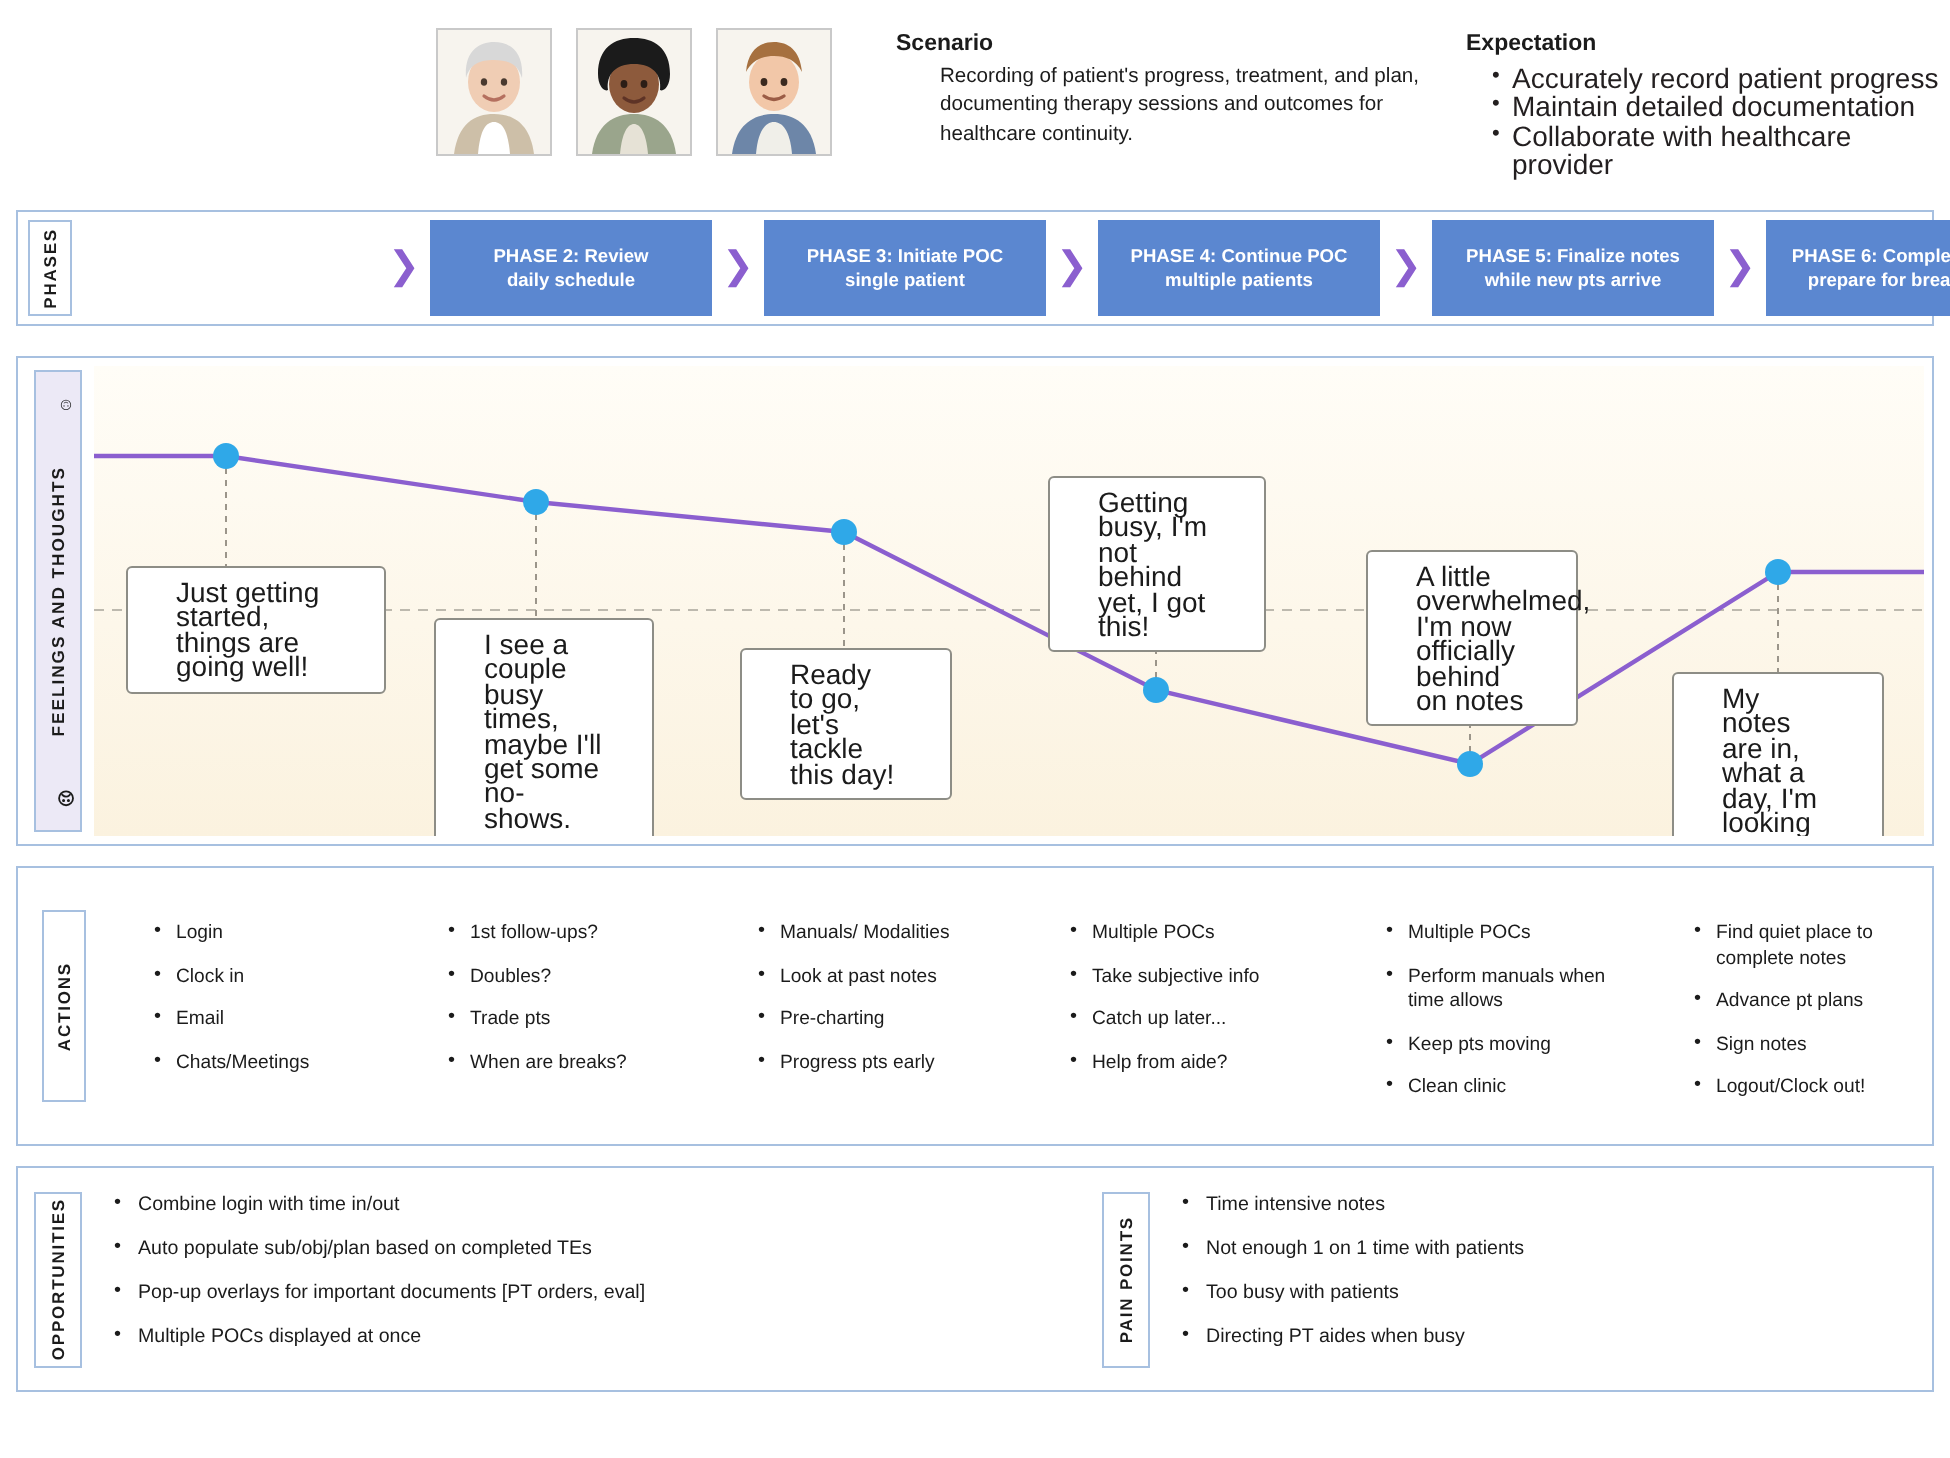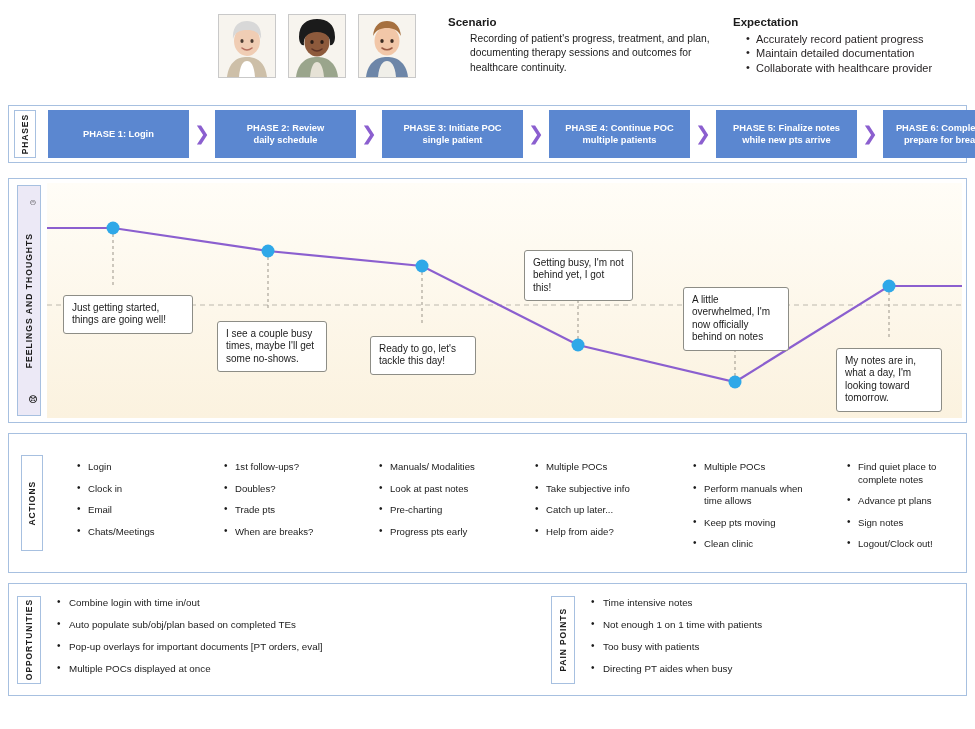--- a/index.html
+++ b/index.html
@@ -21,21 +21,21 @@
   }
   #avatar-1{left:218px;} #avatar-2{left:288px;} #avatar-3{left:358px;}
   .av-svg{display:block;width:100%;height:100%;}
 
   .hcol{position:absolute;top:16px;}
   #scenario-col{left:448px;width:270px;}
   #expectation-col{left:733px;width:240px;}
   .hcol-title{font-size:11.5px;font-weight:700;color:#1b1b1b;margin-bottom:4px;}
   .hcol-body{font-size:10.3px;line-height:14.3px;color:#1b1b1b;padding-left:22px;}
   .hcol ul{margin:0;padding:0 0 0 13px;list-style:none;}
-  .hcol li{font-size:11px;line-height:14.3px;position:relative;padding-left:10px;}
+  .hcol li{font-size:14px;line-height:14.3px;position:relative;padding-left:10px;}
   .hcol li::before{content:"\2022";position:absolute;left:0;top:-1px;font-size:11px;}
 
   
   .panel{position:absolute;background:#fff;border:1px solid #a7c0e0;box-sizing:border-box;}
   #phases-panel{left:8px;top:105px;width:959px;height:58px;}
   #chart-panel{left:8px;top:178px;width:959px;height:245px;}
   #actions-panel{left:8px;top:433px;width:959px;height:140px;}
   #bottom-panel{left:8px;top:583px;width:959px;height:113px;}
 
   
@@ -71,21 +71,21 @@
 
   
   #chart-area{
     position:absolute;left:47px;top:183px;width:915px;height:235px;
     background:linear-gradient(180deg,#fffdf7 0%,#fdf7ea 55%,#fbf2df 100%);
     overflow:hidden;
   }
   #chart-svg{position:absolute;left:0;top:0;}
   .callout{
     position:absolute;background:#fff;border:1px solid #8d8d86;border-radius:3px;
-    font-size:10px;line-height:12.4px;color:#1b1b1b;padding:6px 8px;box-sizing:border-box;margin-top:12px;
+    font-size:14px;line-height:12.4px;color:#1b1b1b;padding:6px 24px;box-sizing:border-box;
   }
 
   
   #actions-row{position:absolute;left:48px;top:443px;width:914px;height:120px;}
   .acol{position:absolute;top:6px;}
   .acol ul{margin:12px;padding:0;list-style:none;}
   .acol li{
     position:relative;padding-left:12px;font-size:9.6px;line-height:12.6px;
     margin-bottom:9px;color:#1b1b1b;
   }
@@ -157,25 +157,20 @@
       <li>Collaborate with healthcare provider</li>
     </ul>
   </div>
 </div>
 
 <div class="panel" id="phases-panel"></div>
 <div class="vtab" id="phases-tab">
   <span>PHASES</span>
 </div>
 <div id="phases-row">
-  <div class="phase-wrap" style="left:0px;width:141px;">
-    <div class="phase-box">
-      <div><span>PHASE 1: Login</span></div>
-    </div>
-  </div>
   <div class="chev" style="left:146px;">❯</div>
 
   <div class="phase-wrap" style="left:167px;width:141px;">
     <div class="phase-box">
       <div>
         <span>PHASE 2: Review</span><br>
         <span>daily schedule</span>
       </div>
     </div>
   </div>

